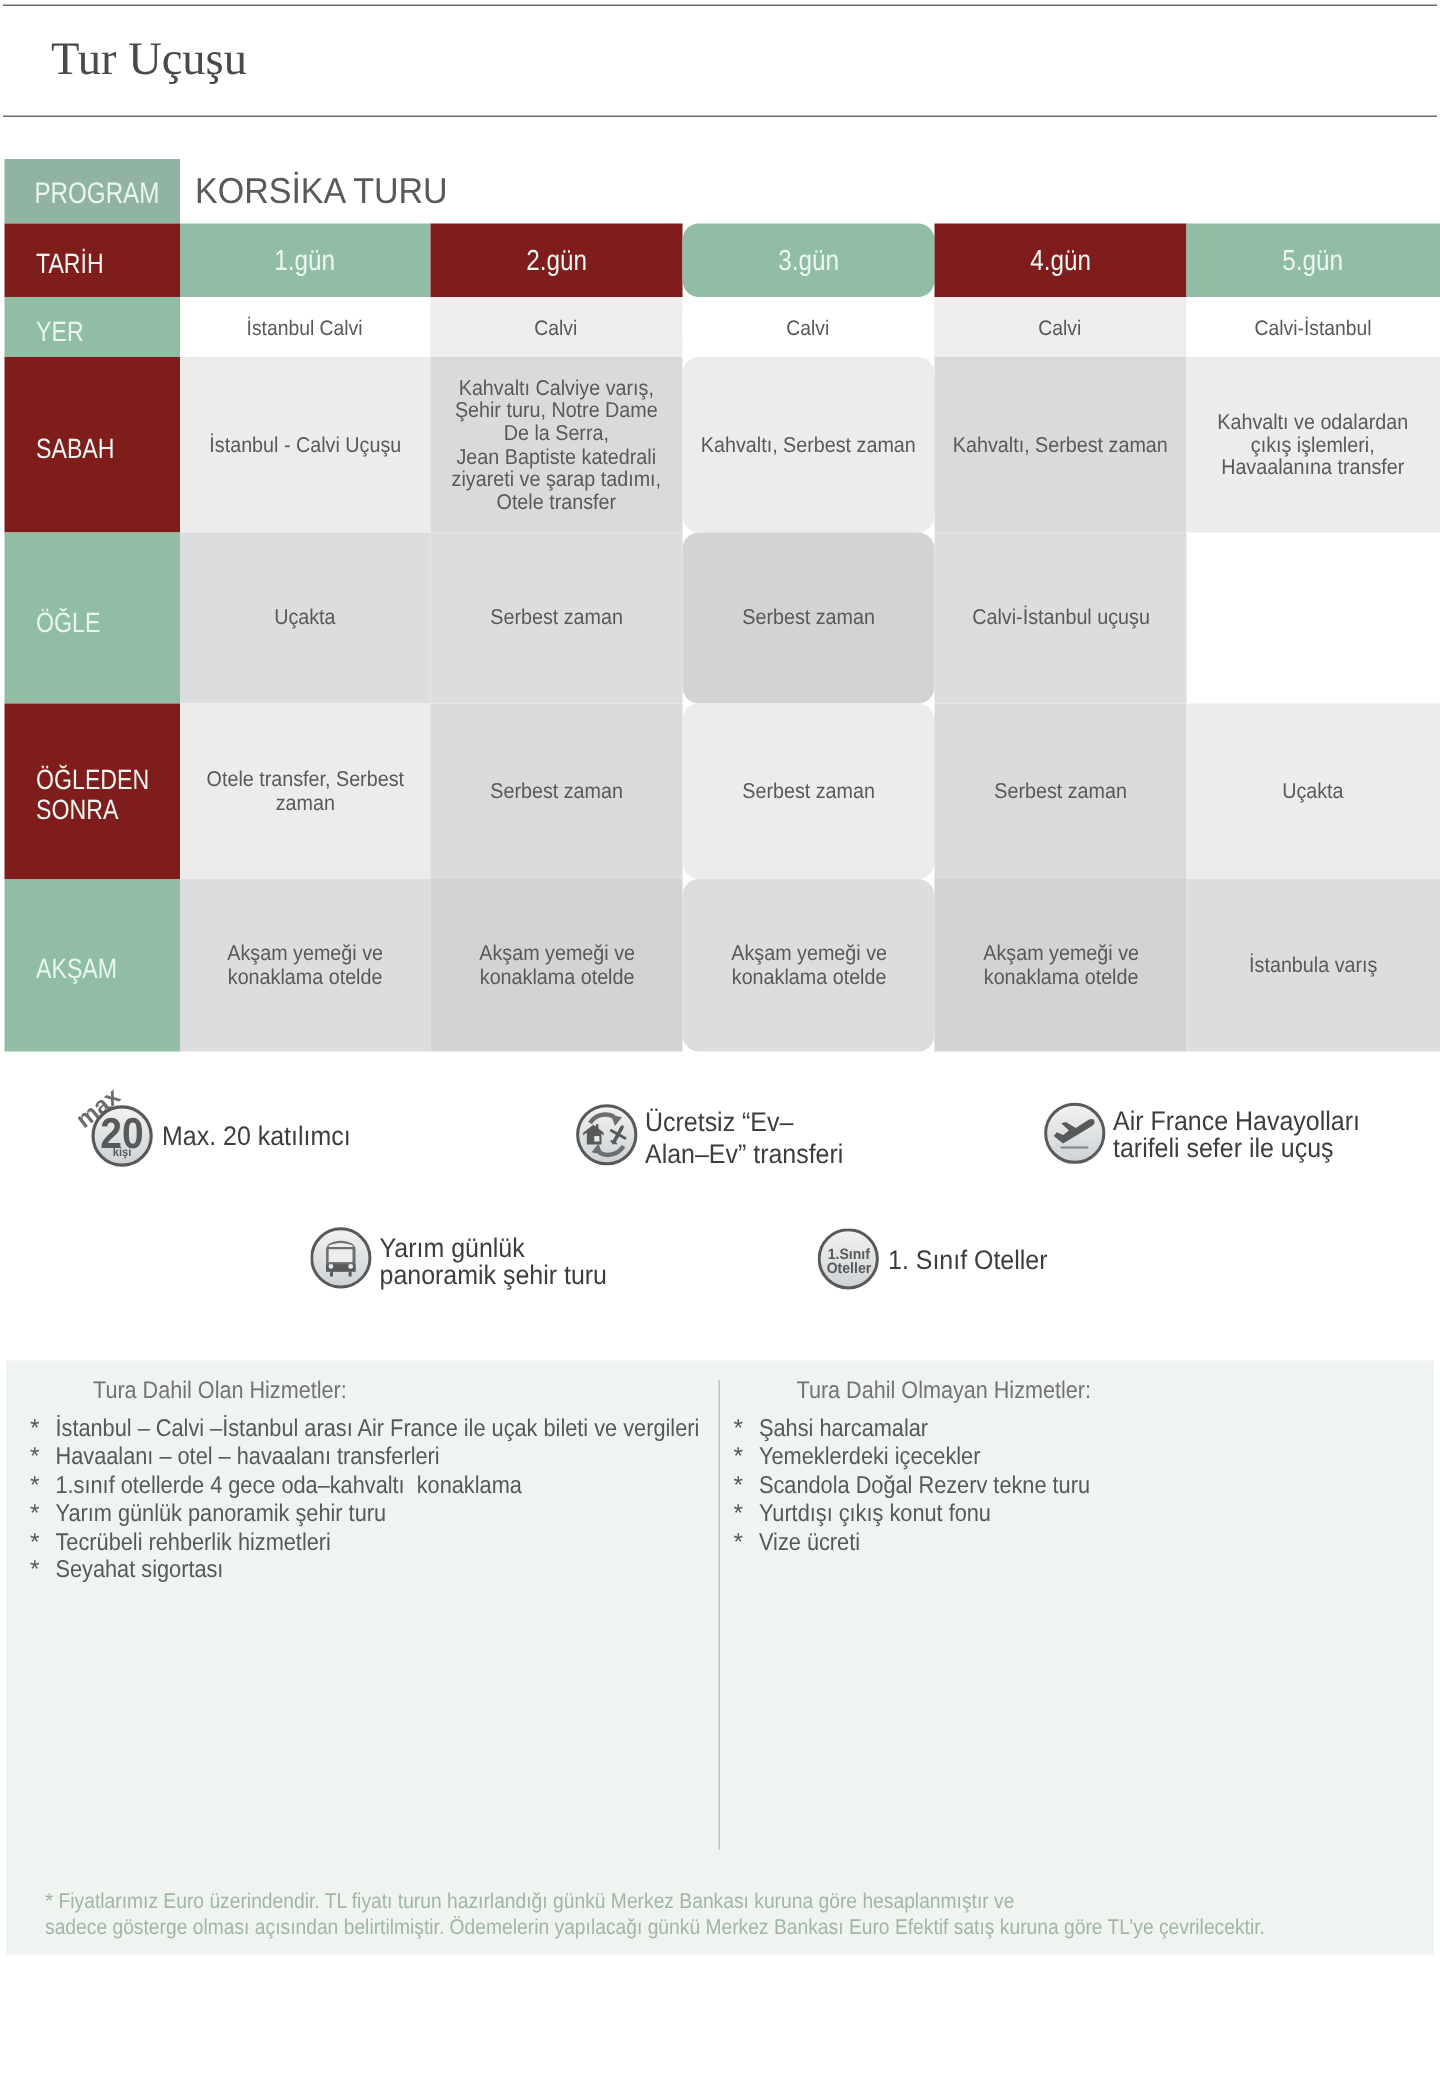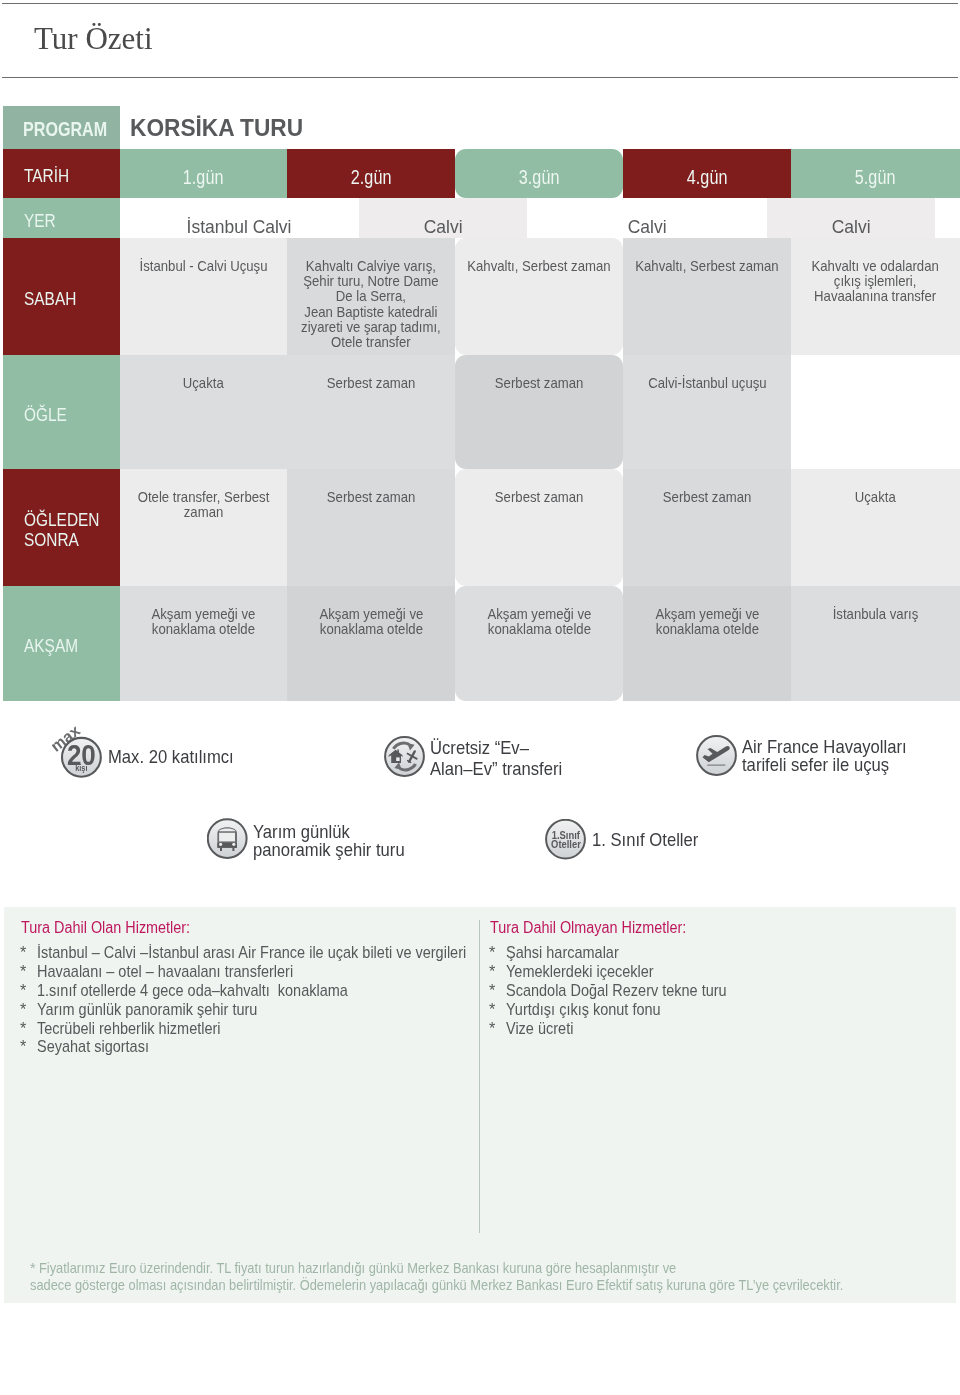--- a/index.html
+++ b/index.html
@@ -14,76 +14,76 @@
   #ptable{position:absolute;left:3px;top:106px;width:953px;}
   .prow{display:flex;width:100%;}
   .dcell:nth-child(2){width:167px;}
   .dcell:nth-child(3){width:168px;}
   .dcell:nth-child(4){width:168px;border-radius:11px;}
   .dcell:nth-child(5){width:168px;}
   .dcell:nth-child(6){width:169px;}
   .hcell{width:117px;flex:0 0 117px;display:flex;align-items:center;box-sizing:border-box;padding-left:21px;padding-top:5px;
          color:#e9f5ef;font-size:18.6px;line-height:20px;}
   .hcell>span{display:inline-block;transform:scaleX(0.83);transform-origin:left center;white-space:pre;}
-  .dcell{flex:0 0 auto;min-width:0;display:flex;justify-content:center;box-sizing:border-box;
-         text-align:center;color:#58595b;font-size:14.3px;line-height:15.2px;padding:21px 4px 0 4px;}
+  .dcell{flex:0 0 auto;min-width:0;display:flex;align-items:center;justify-content:center;box-sizing:border-box;
+         text-align:center;color:#58595b;font-size:14.3px;line-height:15.2px;padding:2px 4px 0 4px;}
   .dcell>span{display:inline-block;transform:scaleX(0.92);transform-origin:center center;white-space:nowrap;}
   .g-dark{background:#90bda4;}
   .g-light{background:#7f1d1d;}
   .c-w{background:#ffffff;}
   .c-yl{background:#eeecec;}
   .c-dl{background:#dcdddf;}
   .c-l{background:#ececec;}
   .c-d{background:#d9dadc;}
   .c-d2{background:#d1d3d4;}
 
-  #r-program{height:43px;font-weight:bold;}
+  #r-program{height:43px;}
   #r-program .hcell{background:#91b4a2;font-size:19.9px;padding-left:20px;padding-top:3px;}
   #r-program .hcell>span{transform:scaleX(0.81);}
   #r-program .pcell{flex:1 1 0;display:flex;align-items:center;background:#fff;padding-left:10px;
                     color:#58595b;font-size:24px;}
   #r-program .pcell>span{display:inline-block;transform:scaleX(0.945);transform-origin:left center;}
   #r-tarih{height:49px;}
   #r-tarih .dcell{font-size:19.3px;color:#eef6f1;}
   #r-tarih .dcell>span{transform:scaleX(0.84);}
   #r-yer{height:40px;}
-  #r-yer .dcell{font-size:19px;margin-left:36px;}
+  #r-yer .dcell{font-size:14px;}
   #r-sabah{height:117px;}
   #r-ogle{height:114px;}
   #r-os{height:117px;}
   #r-aksam{height:115px;}
 
   
   .feat{position:absolute;}
   .feat .ico{position:absolute;left:0;top:0;}
   .feat .lbl{position:absolute;color:#3b3d40;font-size:17.9px;line-height:21.3px;white-space:pre;}
   .feat .lbl>span{display:inline-block;transform:scaleX(0.93);transform-origin:left top;}
   .svgtxt{font-family:"Liberation Sans",sans-serif;}
 
   
   #svcbox{position:absolute;left:4px;top:907px;width:952px;height:396px;background:#f0f4f1;}
   #svcdiv{position:absolute;left:479px;top:920px;width:1px;height:313px;background:#b9c6bd;}
-  .svc-title{position:absolute;color:#be185d;font-size:16px;line-height:16px;white-space:pre;}
+  .svc-title{position:absolute;color:#737373;font-size:16px;line-height:16px;white-space:pre;margin-left:41px;}
   .svc-title>span{display:inline-block;transform:scaleX(0.90);transform-origin:left top;}
   .svc-list{position:absolute;color:#54595a;font-size:16.2px;line-height:18.9px;}
   .svc-list .li{position:relative;height:18.9px;white-space:pre;}
   .svc-list .bul{position:absolute;left:0;top:0;color:#54595a;}
   .svc-list .txt{position:absolute;left:17px;top:0;display:inline-block;transform:scaleX(0.895);transform-origin:left top;}
 
   
   #footnote{position:absolute;left:30px;top:1260px;color:#9fb6a6;font-size:14.3px;line-height:17.2px;}
   #footnote .fbul{position:absolute;left:0;top:0;}
   #footnote .ftxt{position:absolute;left:8.6px;top:0;display:inline-block;transform:scaleX(0.898);transform-origin:left top;white-space:pre;}
 </style>
 </head>
 <body>
 
 <div class="page">
   <div id="toprule"></div>
-  <div id="title">Tur Özeti</div>
+  <div id="title">Tur Uçuşu</div>
   <div id="titlerule"></div>
 
   <div id="ptable">
     <div class="prow" id="r-program">
       <div class="hcell wrapspan">
           <span>PROGRAM</span>
         </div>
       <div class="pcell wrapspan">
           <span>KORSİKA TURU</span>
         </div>

